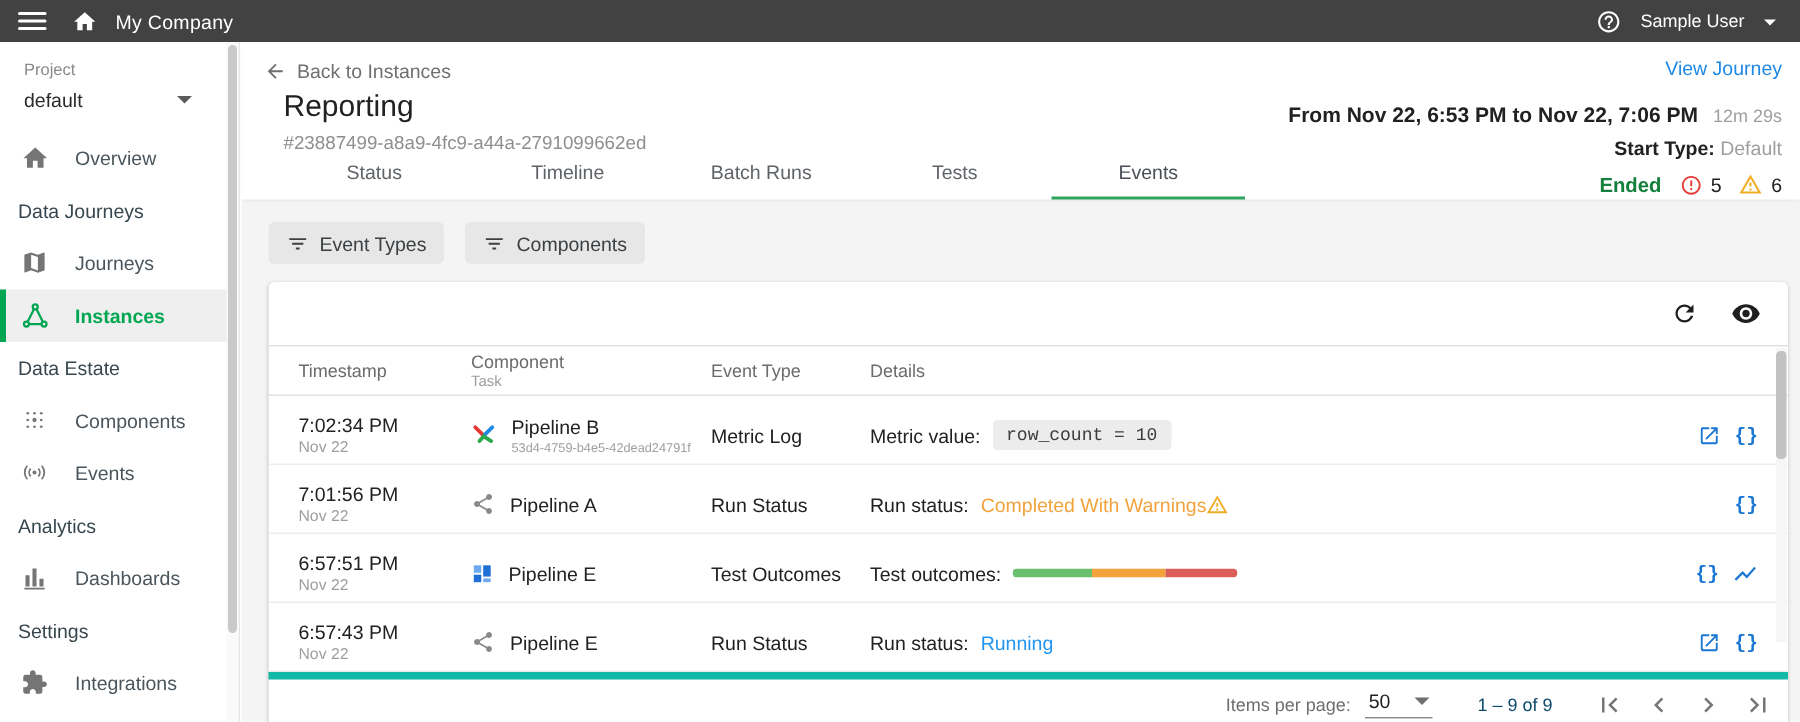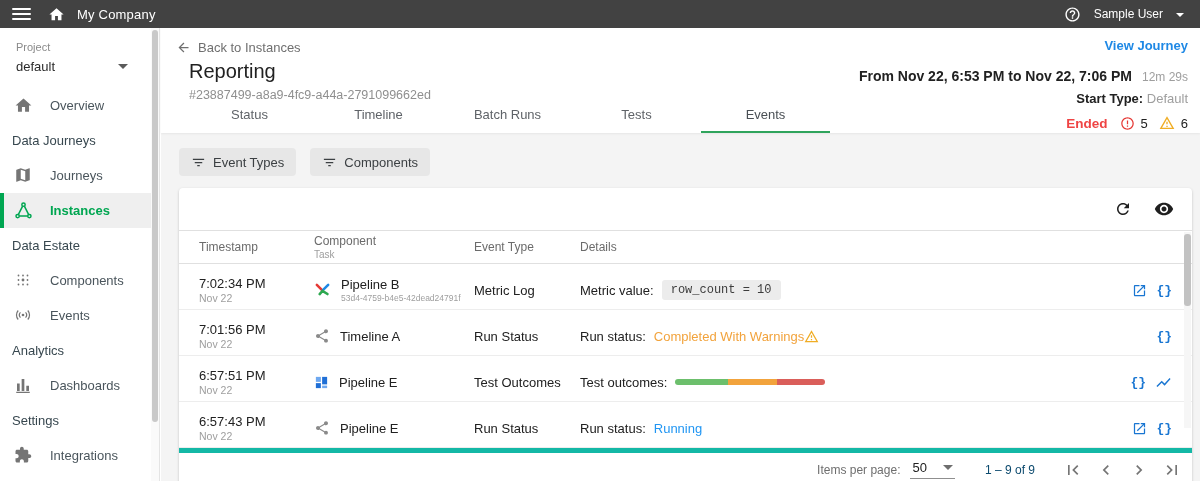--- a/index.html
+++ b/index.html
@@ -47,28 +47,28 @@
     display:flex; flex-direction:column; }
   .main-header { background:#fff; height:105px; position:relative; flex:0 0 auto;
     box-shadow:0 1px 2px rgba(0,0,0,.06); }
   .back-row { position:absolute; top:12px; left:15px; display:flex; align-items:center; gap:7px;
     color:#6f6f6f; cursor:pointer; }
   .back-label { font-size:13px; }
   .page-title { position:absolute; top:32px; left:28px; font-size:20px; color:#212121; }
   .instance-id { position:absolute; top:60px; left:28px; font-size:12.5px; color:#8f8f8f; }
   .hdr-right { position:absolute; top:10px; right:12px; display:flex; flex-direction:column;
     align-items:flex-end; }
-  .view-journey { font-size:13px; font-weight:700; color:#1e88e5; cursor:pointer; height:20px; }
+  .view-journey { font-size:13px; font-weight:400; color:#1e88e5; cursor:pointer; height:20px; }
   .range-row { margin-top:10px; display:flex; align-items:baseline; gap:10px; height:20px;justify-content:flex-end; }
   .range-text { font-size:14px; font-weight:600; color:#212121; }
   .duration { font-size:12px; color:#9e9e9e; }
   .start-row { margin-top:3px; font-size:13px; color:#9e9e9e; height:20px; }
   .start-row b { color:#212121; font-weight:700; }
   .ended-row { margin-top:2px; display:flex; align-items:center; gap:6px; height:20px; }
-  .ended-label { font-size:13.5px; font-weight:700; color:#ef4444; margin-right:6px; }
+  .ended-label { font-size:13.5px; font-weight:700; color:#15803d; margin-right:6px; }
   .count-txt { font-size:13px; color:#212121; }
   .tabs { position:absolute; bottom:0; left:24px; display:flex; }
   .tab { width:129px; height:35px; display:flex; align-items:center; justify-content:center;
     font-size:13px; color:#5f6368; cursor:pointer; border-bottom:2px solid transparent; }
   .tab.active { border-bottom-color:#2fa45c; color:#494f54; }
 
   
   .content { flex:1; padding:15px 8px 14px 18px; display:flex; flex-direction:column; }
   .filters { display:flex; gap:14px; flex:0 0 auto; }
   .chip { display:inline-flex; align-items:center; gap:7px; height:28px; padding:0 12px;
@@ -358,21 +358,21 @@
 
       <div class="grid-row trow">
         <div>
           <div class="ts-time">7:01:56 PM</div>
           <div class="ts-date">Nov 22</div>
         </div>
         <div class="comp-cell">
           <svg width="16" height="16" viewBox="0 0 24 24" fill="#8a8a8a">
               <path d="M18 16.08c-.76 0-1.44.3-1.96.77L8.91 12.7c.05-.23.09-.46.09-.7s-.04-.47-.09-.7l7.05-4.11c.54.5 1.25.81 2.04.81 1.66 0 3-1.34 3-3s-1.34-3-3-3-3 1.34-3 3c0 .24.04.47.09.7L8.04 9.81C7.5 9.31 6.79 9 6 9c-1.66 0-3 1.34-3 3s1.34 3 3 3c.79 0 1.5-.31 2.04-.81l7.12 4.16c-.05.21-.08.43-.08.65 0 1.61 1.31 2.92 2.92 2.92 1.61 0 2.92-1.31 2.92-2.92s-1.31-2.92-2.92-2.92z"></path>
             </svg>
-          <div class="comp-name">Timeline A</div>
+          <div class="comp-name">Pipeline A</div>
         </div>
         <div class="etype">Run Status</div>
         <div class="details-cell">
           <span>Run status:</span>
           <span class="status-warn">
             <span>Completed With Warnings</span>
             <svg width="15" height="15" viewBox="0 0 24 24" fill="#f0ad24">
                 <path d="M12 5.99 19.53 19H4.47L12 5.99M12 2 1 21h22L12 2zm1 14h-2v2h2v-2zm0-6h-2v4h2v-2z"></path>
               </svg>
           </span>

